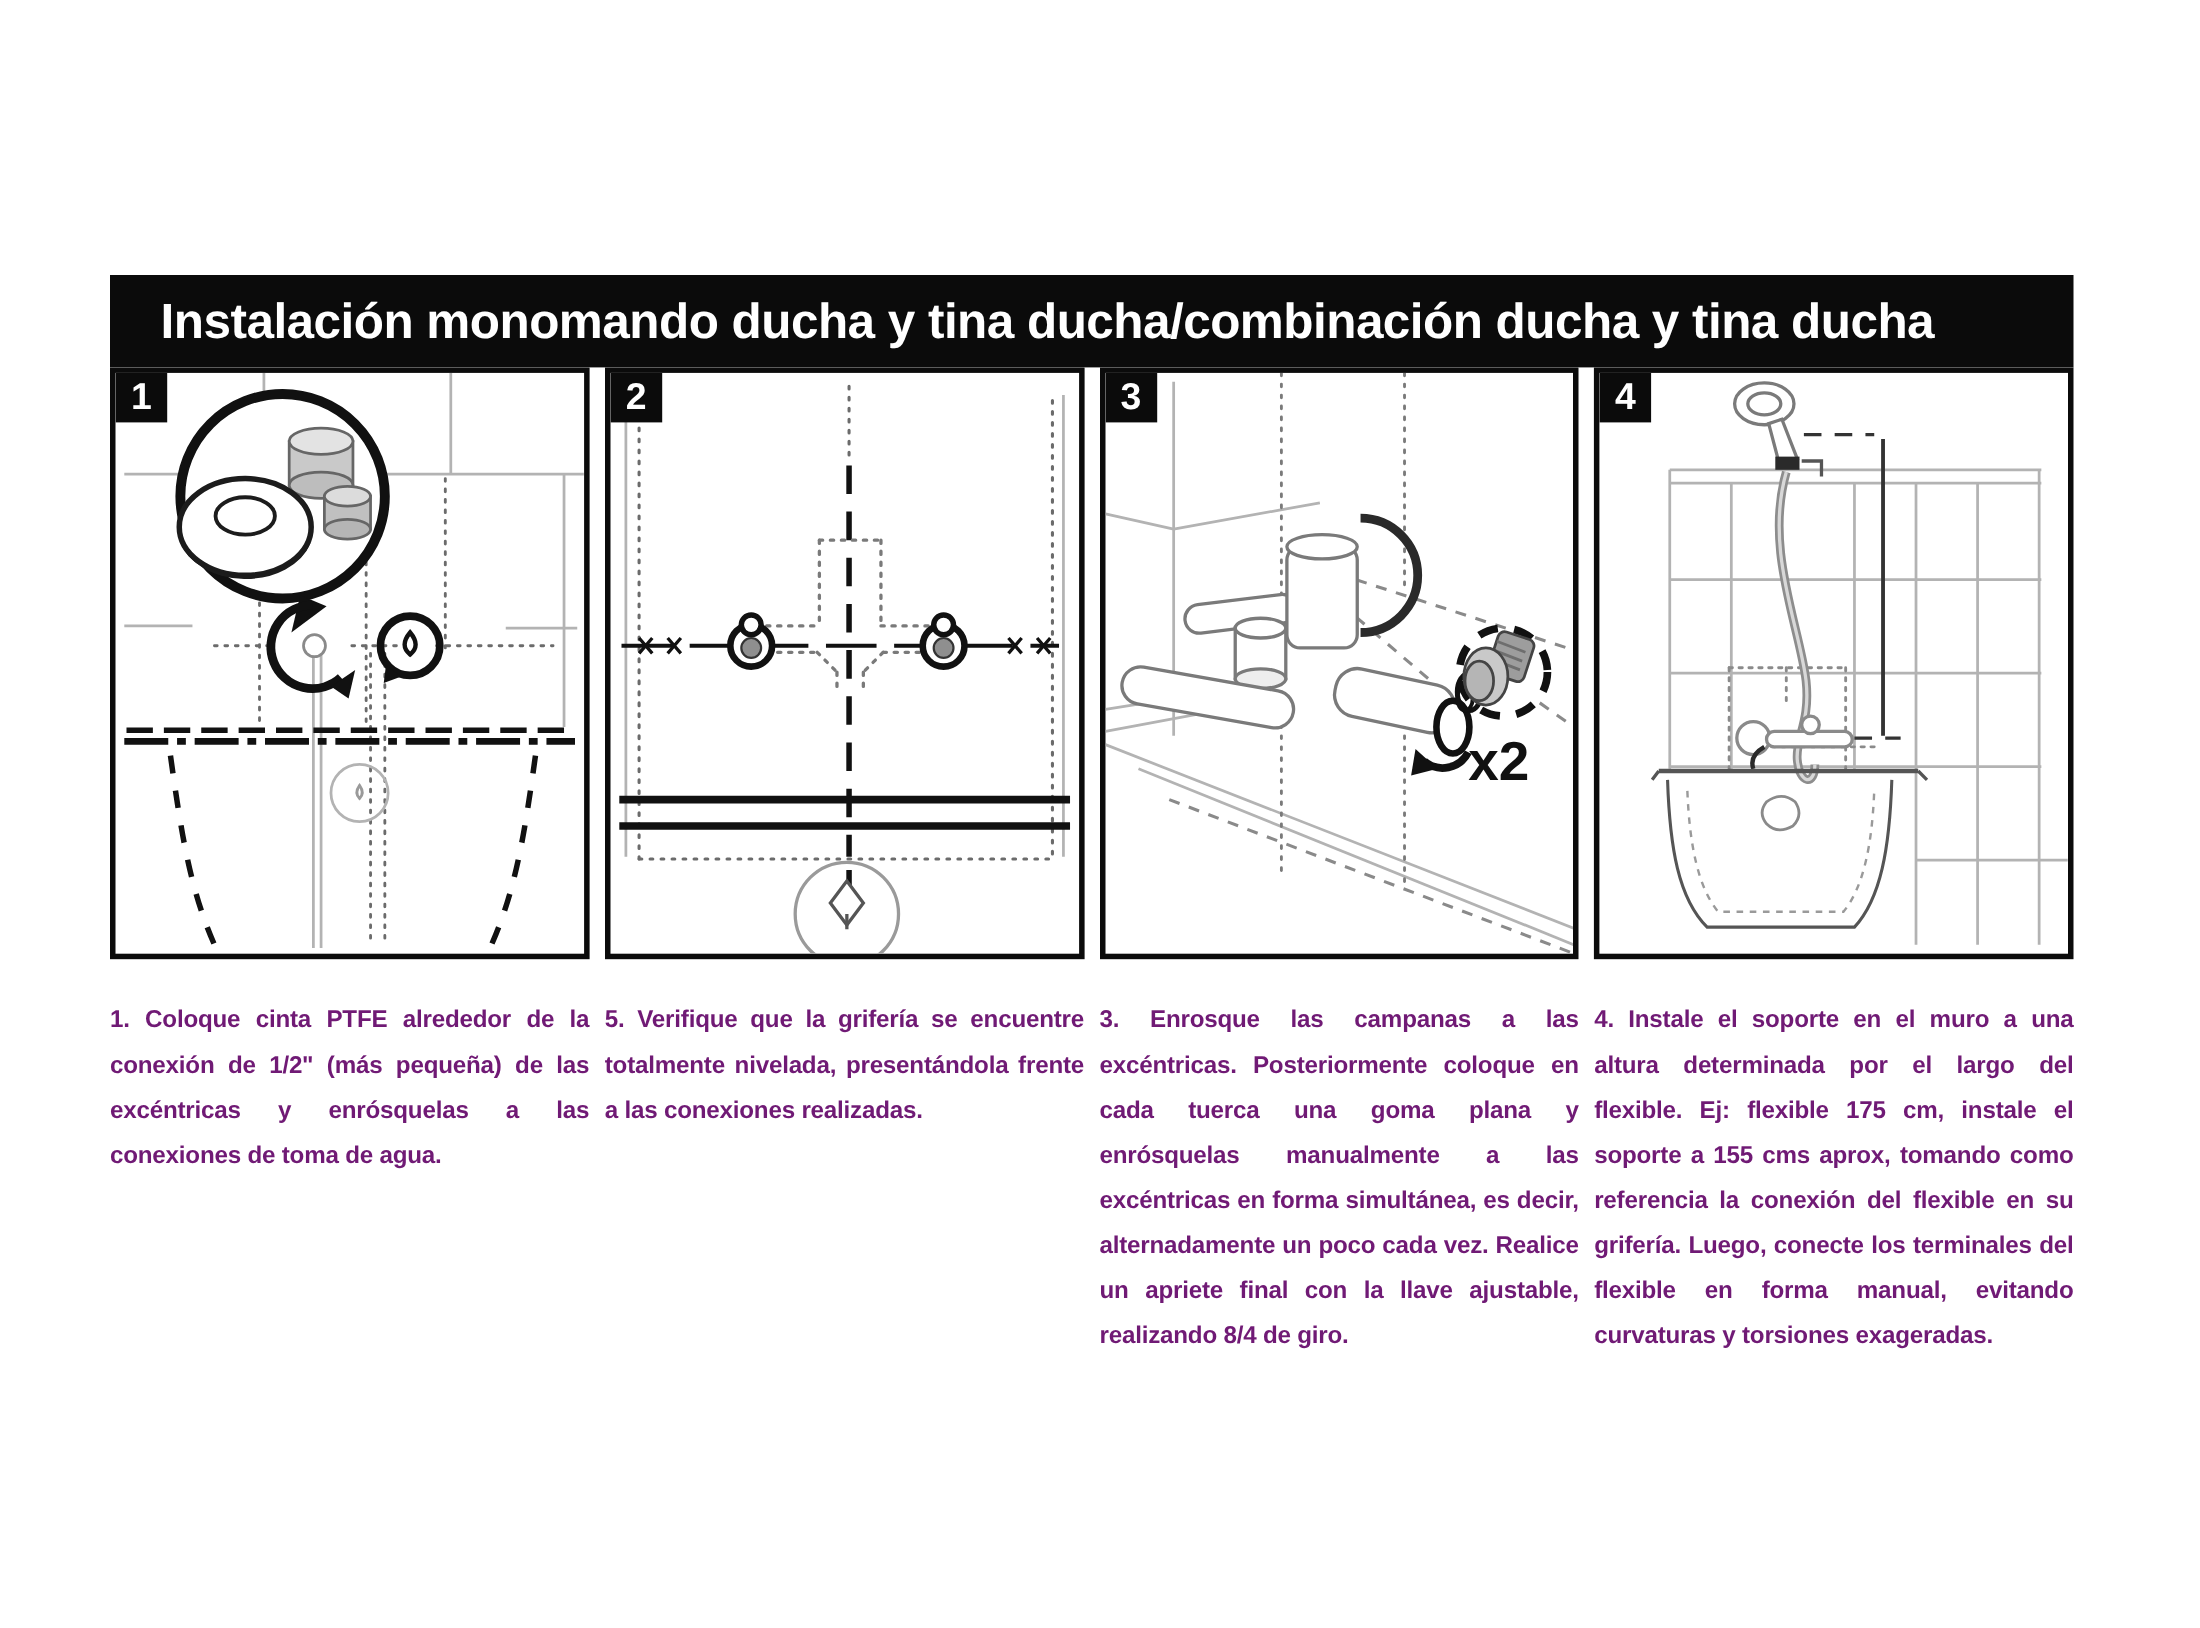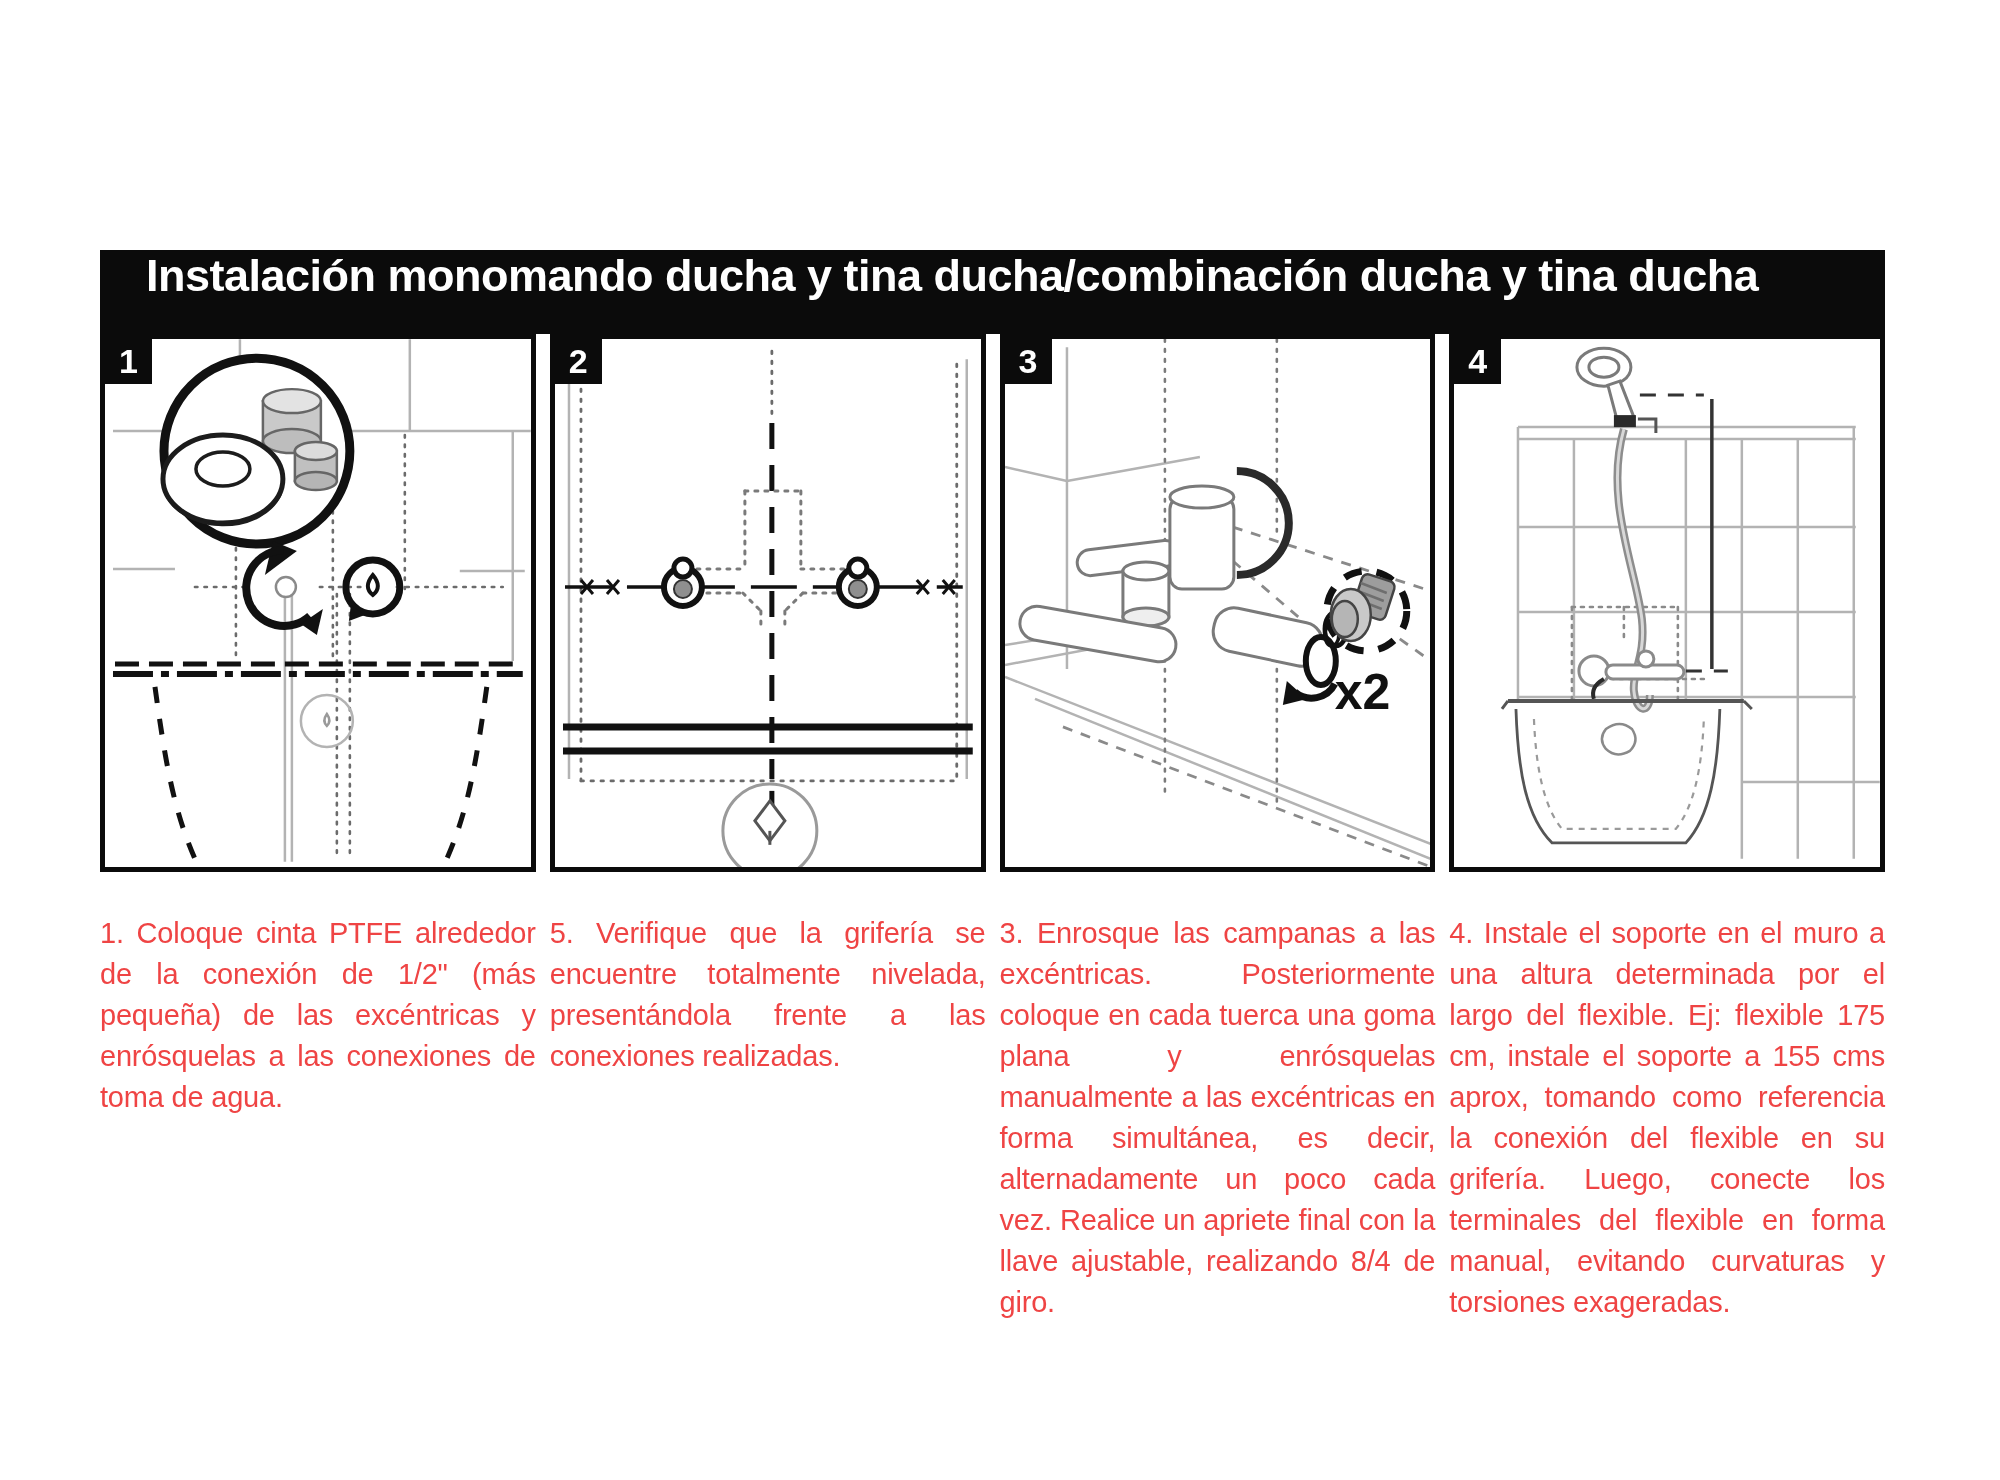--- a/index.html
+++ b/index.html
@@ -4,42 +4,42 @@
 <style>
   html,body{margin:0;padding:0;}
   body{
     width:2000px;height:1480px;background:#ffffff;
     font-family:"Liberation Sans", sans-serif;color:#111;
     position:relative;overflow:hidden;
   }
   .sheet{position:absolute;left:100px;top:250px;width:1785px;}
   .titlebar{
     background:#0b0b0b;color:#fff;height:84px;
-    display:flex;align-items:flex-start;
+    display:flex;align-items:center;
     padding-left:46px;box-sizing:border-box;
     font-size:45px;font-weight:600;letter-spacing:-0.5px;
     white-space:nowrap;
   }
   .panels-row{display:flex;gap:14px;margin-top:0;}
   .panel{
     flex:1 1 0;height:538px;background:#fff;
     border:5px solid #0b0b0b;box-sizing:border-box;
     position:relative;overflow:hidden;
   }
   .badge{
     position:absolute;left:0;top:0;width:47px;height:45px;
     background:#0b0b0b;color:#fff;
     display:flex;align-items:center;justify-content:center;
     font-size:34px;font-weight:bold;z-index:3;
   }
   .panel svg{position:absolute;left:0;top:0;width:100%;height:100%;}
   .captions-row{display:flex;gap:14px;margin-top:12px;}
   .caption{
-    flex:1 1 0;font-size:29px;line-height:41px;
-    text-align:justify;color:#ef4444;font-weight:400;
+    flex:1 1 0;font-size:22px;line-height:41px;
+    text-align:justify;color:#701a75;font-weight:700;
     letter-spacing:-0.2px;
   }
   .x2-label{font-weight:bold;font-size:50px;}
 </style>
 </head>
 <body>
 
 <div class="sheet">
 
   <div class="titlebar">

